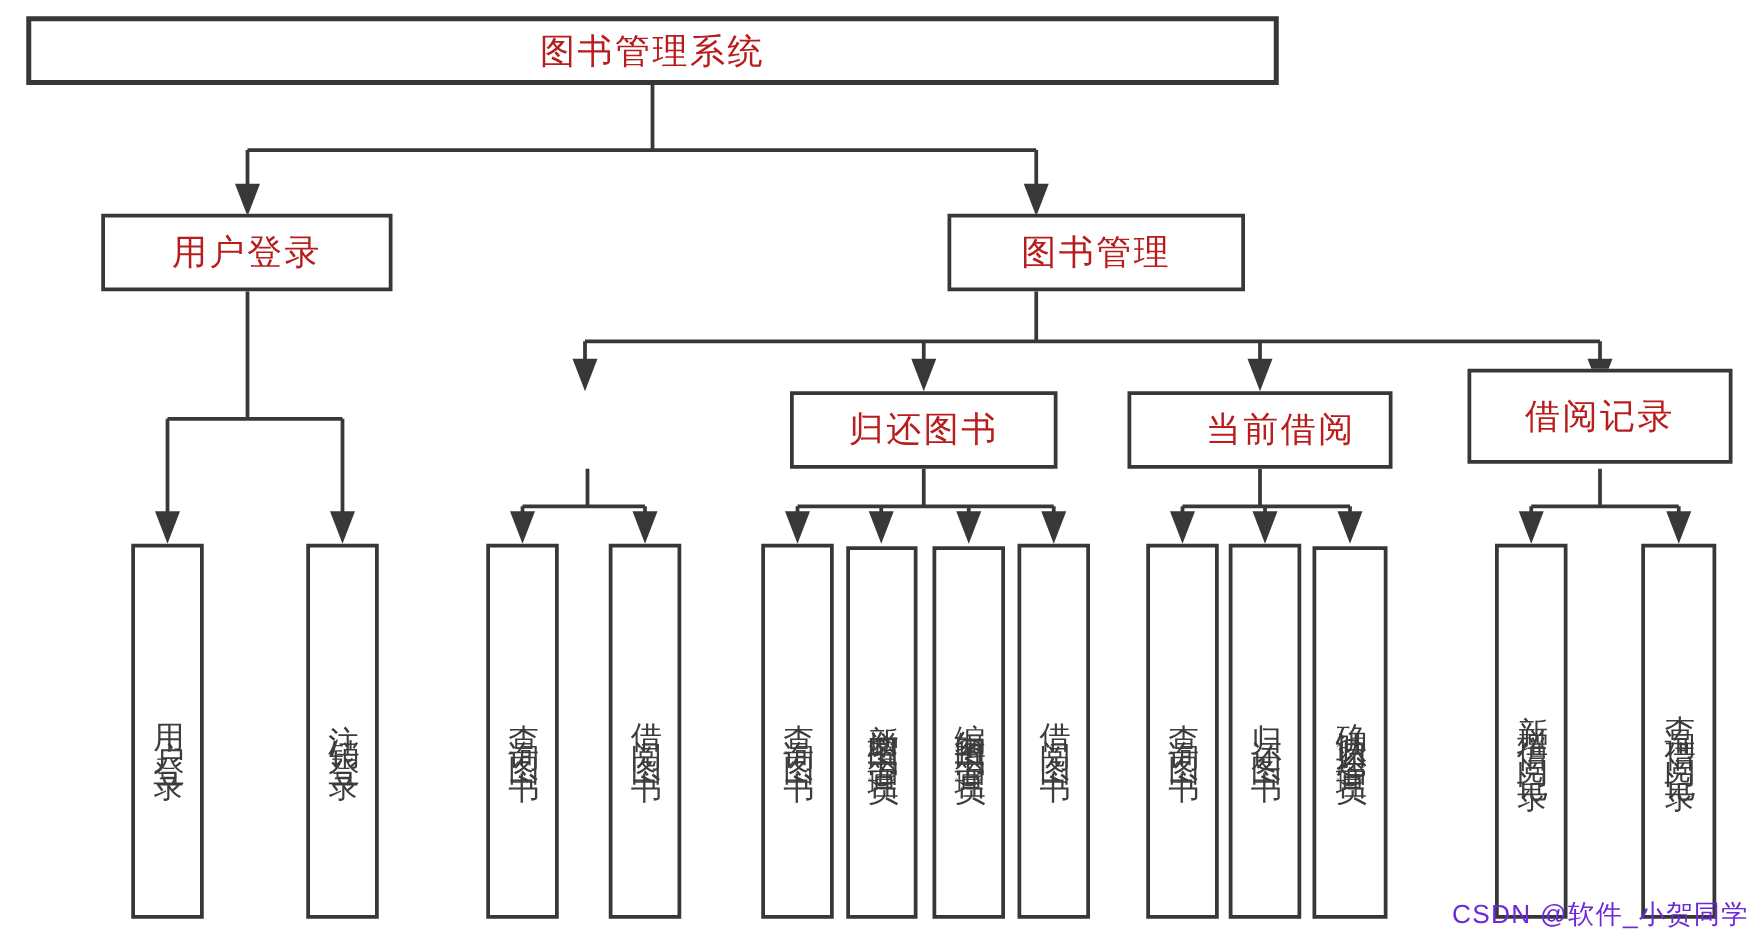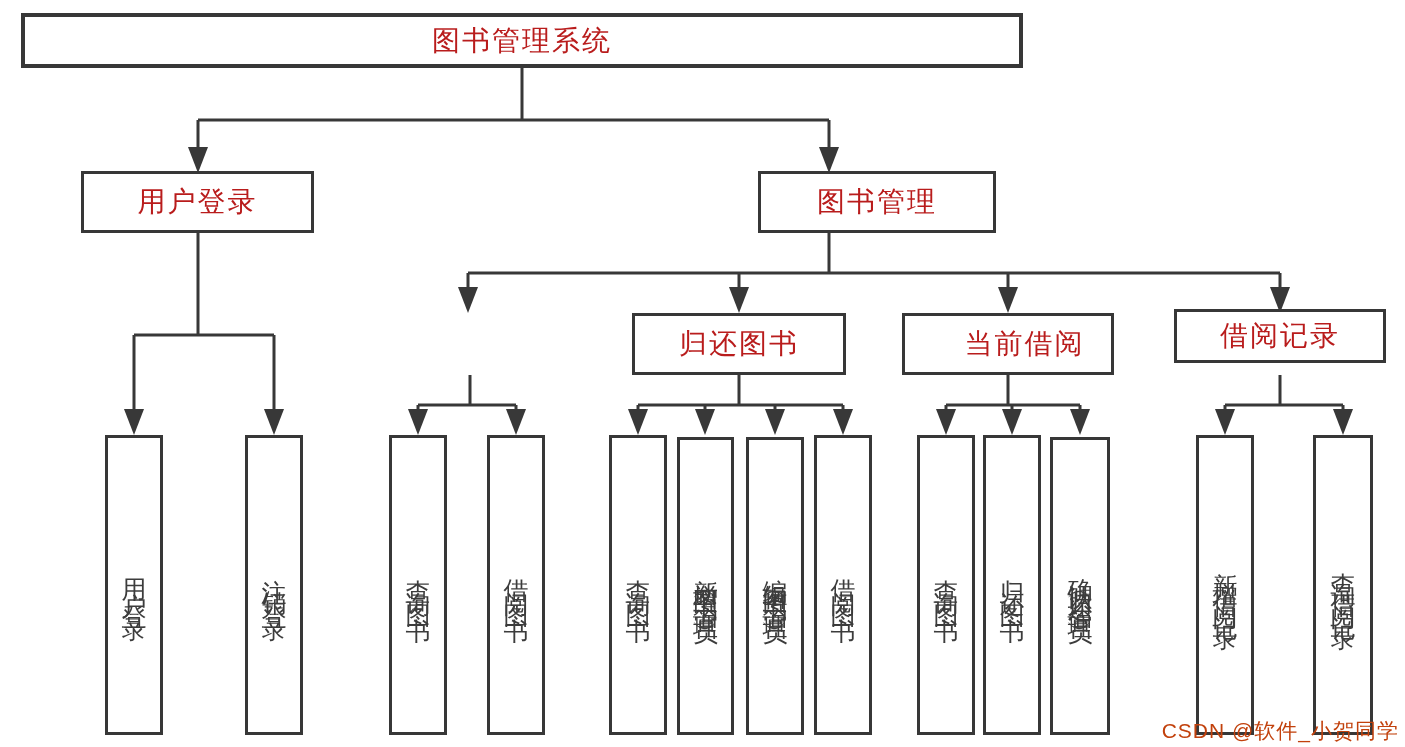--- a/index.html
+++ b/index.html
@@ -40,21 +40,21 @@
   }
   .ls4 { letter-spacing: 13px; }
   .ls6 { letter-spacing: 11px; }
   .ls9 { letter-spacing: 6px; }
   .watermark {
     position: absolute;
     right: 6px;
     bottom: 2px;
     font-size: 21px;
     letter-spacing: 1px;
-    color: #c2410c;
+    color: #6d28d9;
     z-index: 3;
     white-space: nowrap;
   }
 </style>
 </head>
 <body>
 
 <div id="stage">
 
   <svg id="wires" width="1405" height="747" viewBox="0 0 1405 747" fill="none" stroke="#383838" stroke-width="3">
@@ -106,21 +106,21 @@
   <div class="box" style="left:710px; top:171px; width:238px; height:62px;margin-left:48px;">
     <span class="hlabel">图书管理</span>
   </div>
 
   <div class="box" style="left:632px; top:313px; width:214px; height:62px;">
     <span class="hlabel">归还图书</span>
   </div>
   <div class="box" style="left:902px; top:313px; width:212px; height:62px;padding-left:33px;">
     <span class="hlabel">当前借阅</span>
   </div>
-  <div class="box" style="left:1174px; top:309px; width:212px; height:54px;justify-content:center;">
+  <div class="box" style="left:1174px; top:295px; width:212px; height:76px;justify-content:center;">
     <span class="hlabel">借阅记录</span>
   </div>
 
   <div class="box" style="left:105px; top:435px; width:58px; height:300px;">
     <span class="vlabel ls4">用户登录</span>
   </div>
   <div class="box" style="left:245px; top:435px; width:58px; height:300px;">
     <span class="vlabel ls4">注销登录</span>
   </div>
 

